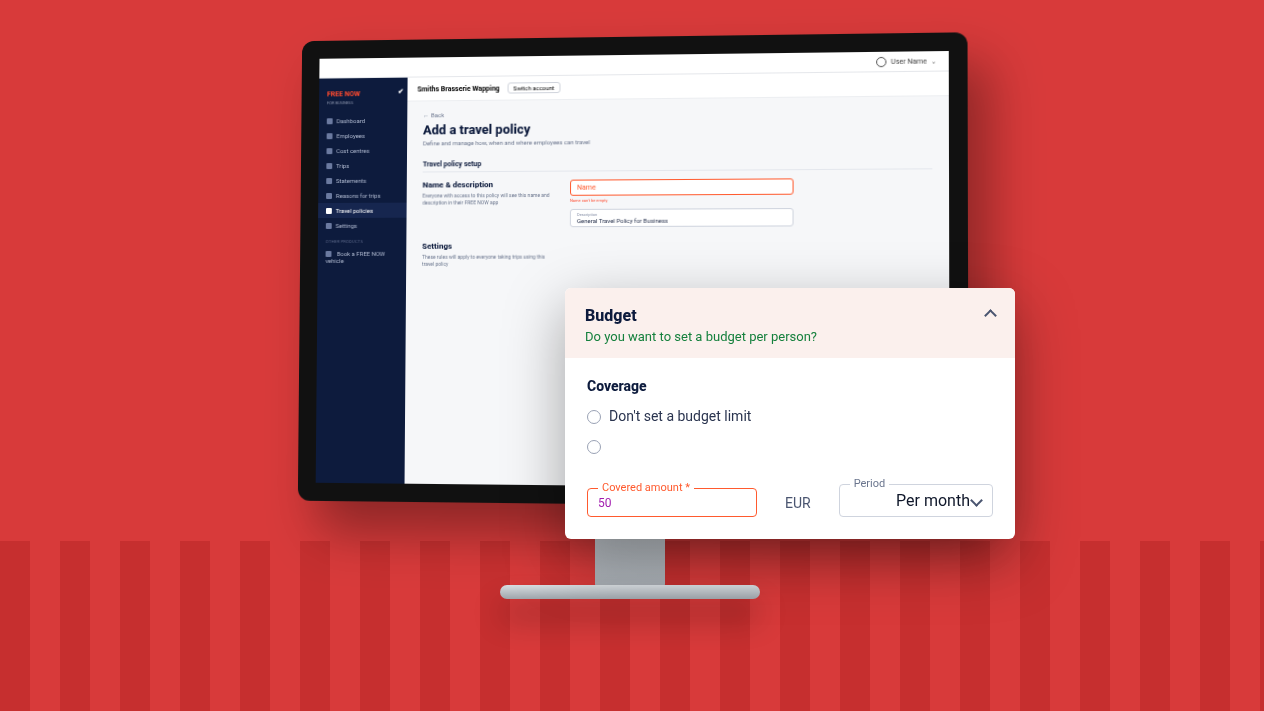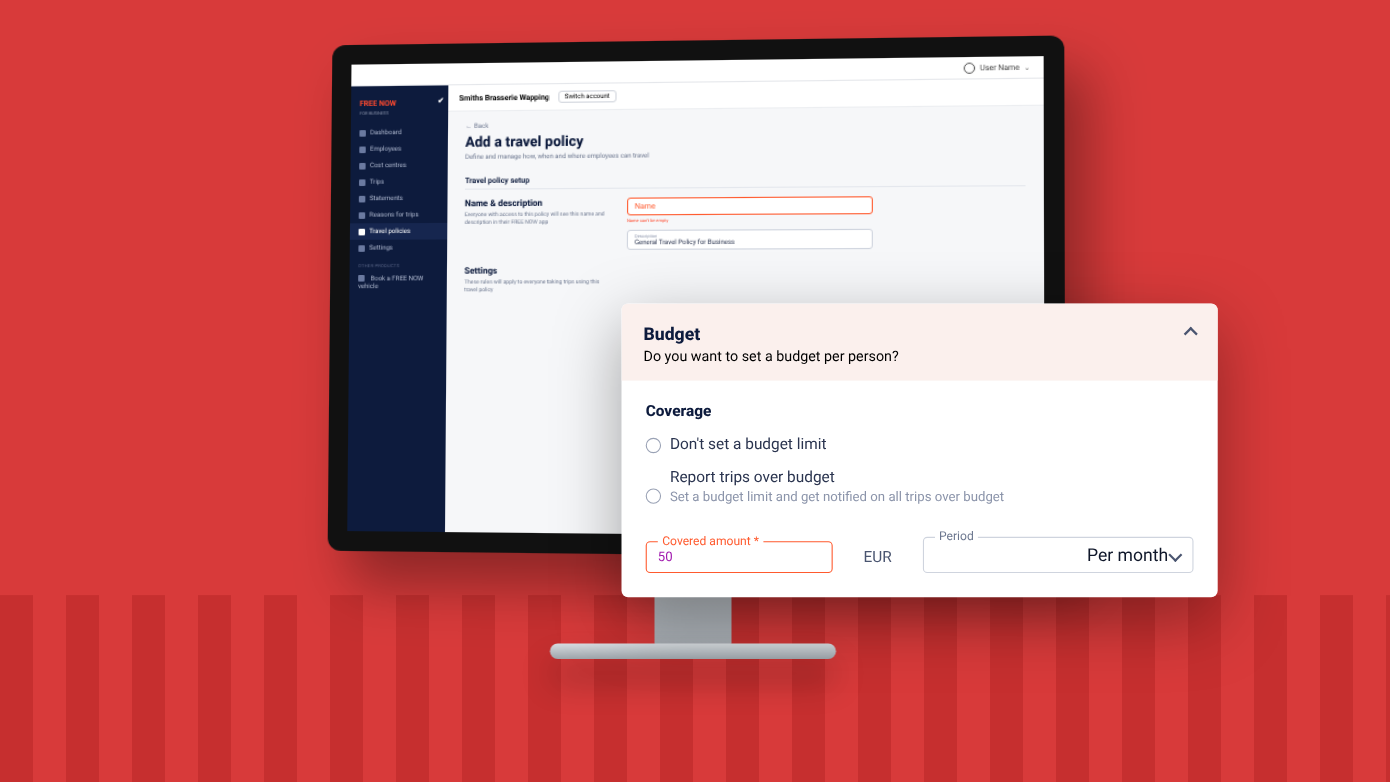--- a/index.html
+++ b/index.html
@@ -152,36 +152,36 @@
     width:220px;
     background:#fff;
   }
   .field-desc .lab { font-size:4px; color:#8b94aa; }
   .field-desc .val { font-size:6px; color:#2a344f; }
   .settings-row { display:flex; gap:18px; }
 
   
   .overlay-card {
     position: absolute;
-    left: 565px; top: 276px;
-    width: 542px;
+    left: 565px; top: 288px;
+    width: 450px;
     background: #fff;
     border-radius: 6px;
     box-shadow: 0 20px 60px rgba(0,0,0,0.35);
     font-size: 13px;
     color: #2a344f;
     overflow: hidden;
   }
   .budget-head {
     background: #fbf0ed;
     padding: 18px 20px 14px;
     position: relative;
   }
   .budget-head h3 { font-size:16px; font-weight:800; color:#0d1b3d; }
-  .budget-head p { font-size:13px; color:#000000; margin-top:4px; }
+  .budget-head p { font-size:13px; color:#15803d; margin-top:4px; }
   .chevron-up {
     position:absolute; right:18px; top:18px;
     width:14px; height:14px;
   }
   .chevron-up::before {
     content:""; position:absolute; left:3px; top:5px;
     width:7px; height:7px;
     border-left:2px solid #4a5570; border-top:2px solid #4a5570;
     transform: rotate(45deg);
   }
@@ -362,24 +362,20 @@
   <div class="coverage">
     <h4>Coverage</h4>
     <div class="radio-row">
       <span class="radio-circ"></span>
       <div>
         <div class="radio-lab">Don't set a budget limit</div>
       </div>
     </div>
     <div class="radio-row">
       <span class="radio-circ"></span>
-      <div>
-        <div class="radio-lab">Report trips over budget</div>
-        <div class="radio-sub">Set a budget limit and get notified on all trips over budget</div>
-      </div>
     </div>
   </div>
   <div class="amount-row">
     <div class="amount-field">
       <span class="floating-label">Covered amount *</span>
       <span class="amount-val">50</span>
     </div>
     <div class="currency">EUR</div>
     <div class="period-field">
       <span class="floating-label-g">Period</span>

